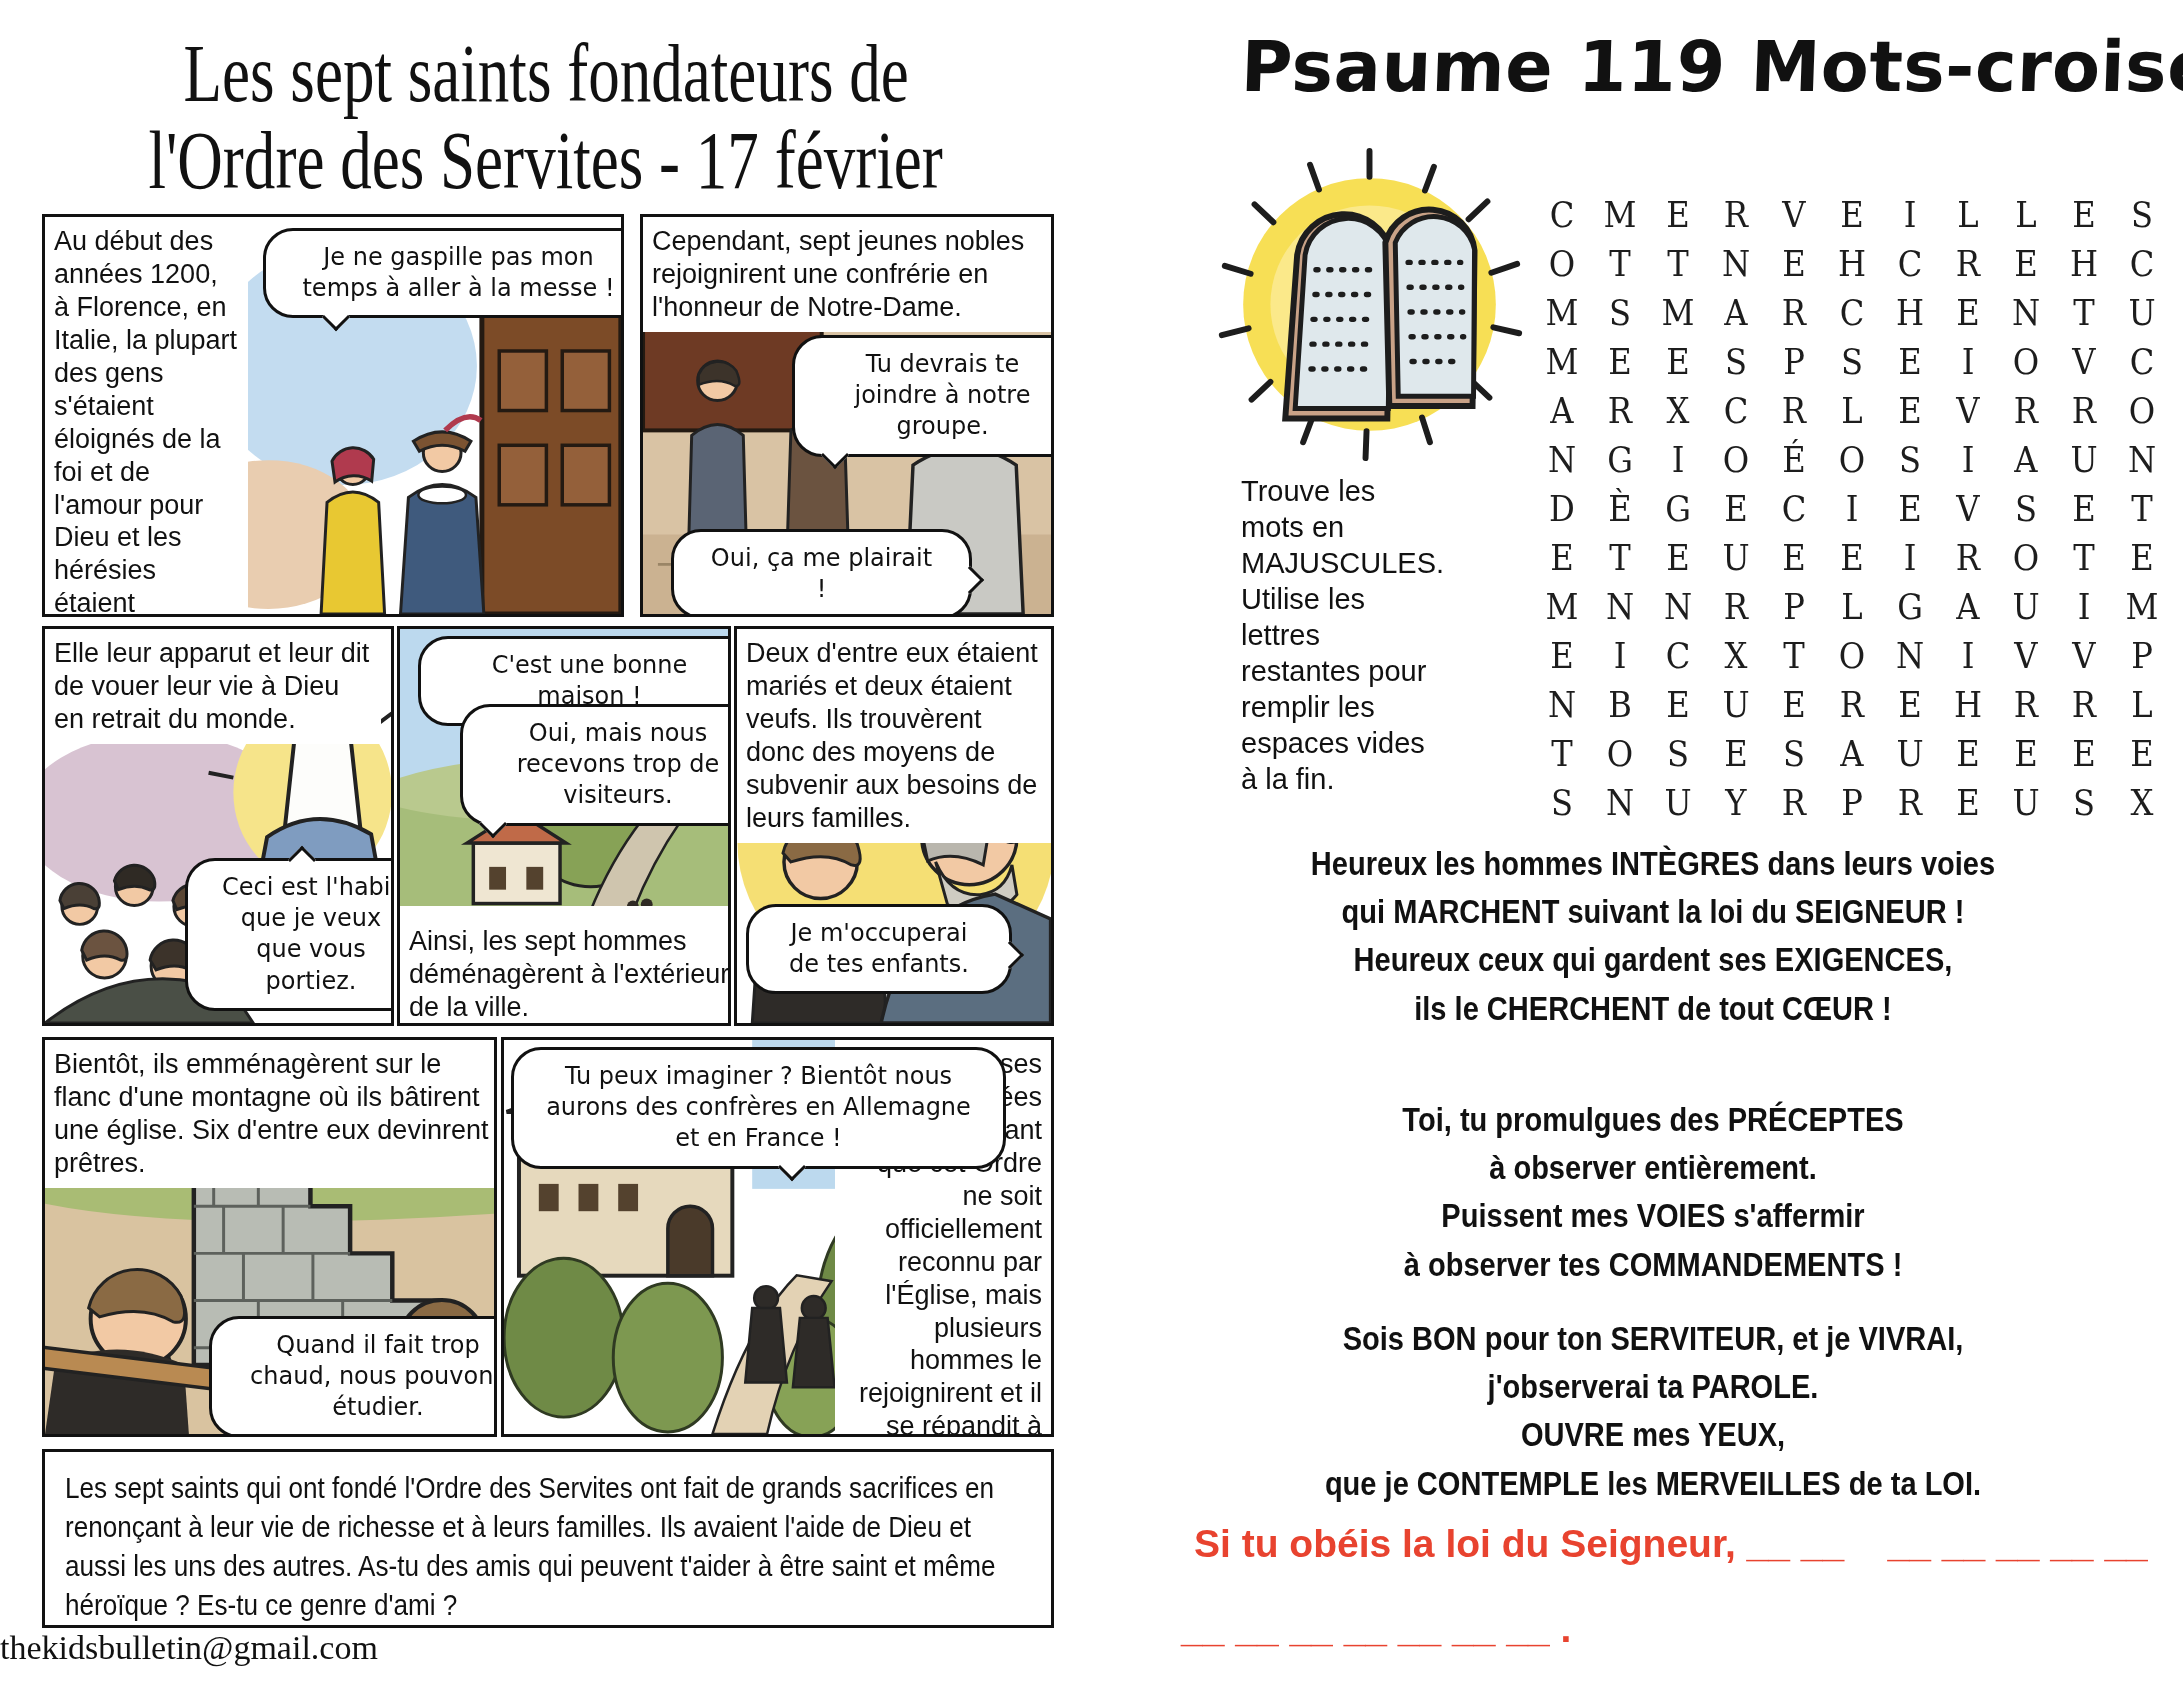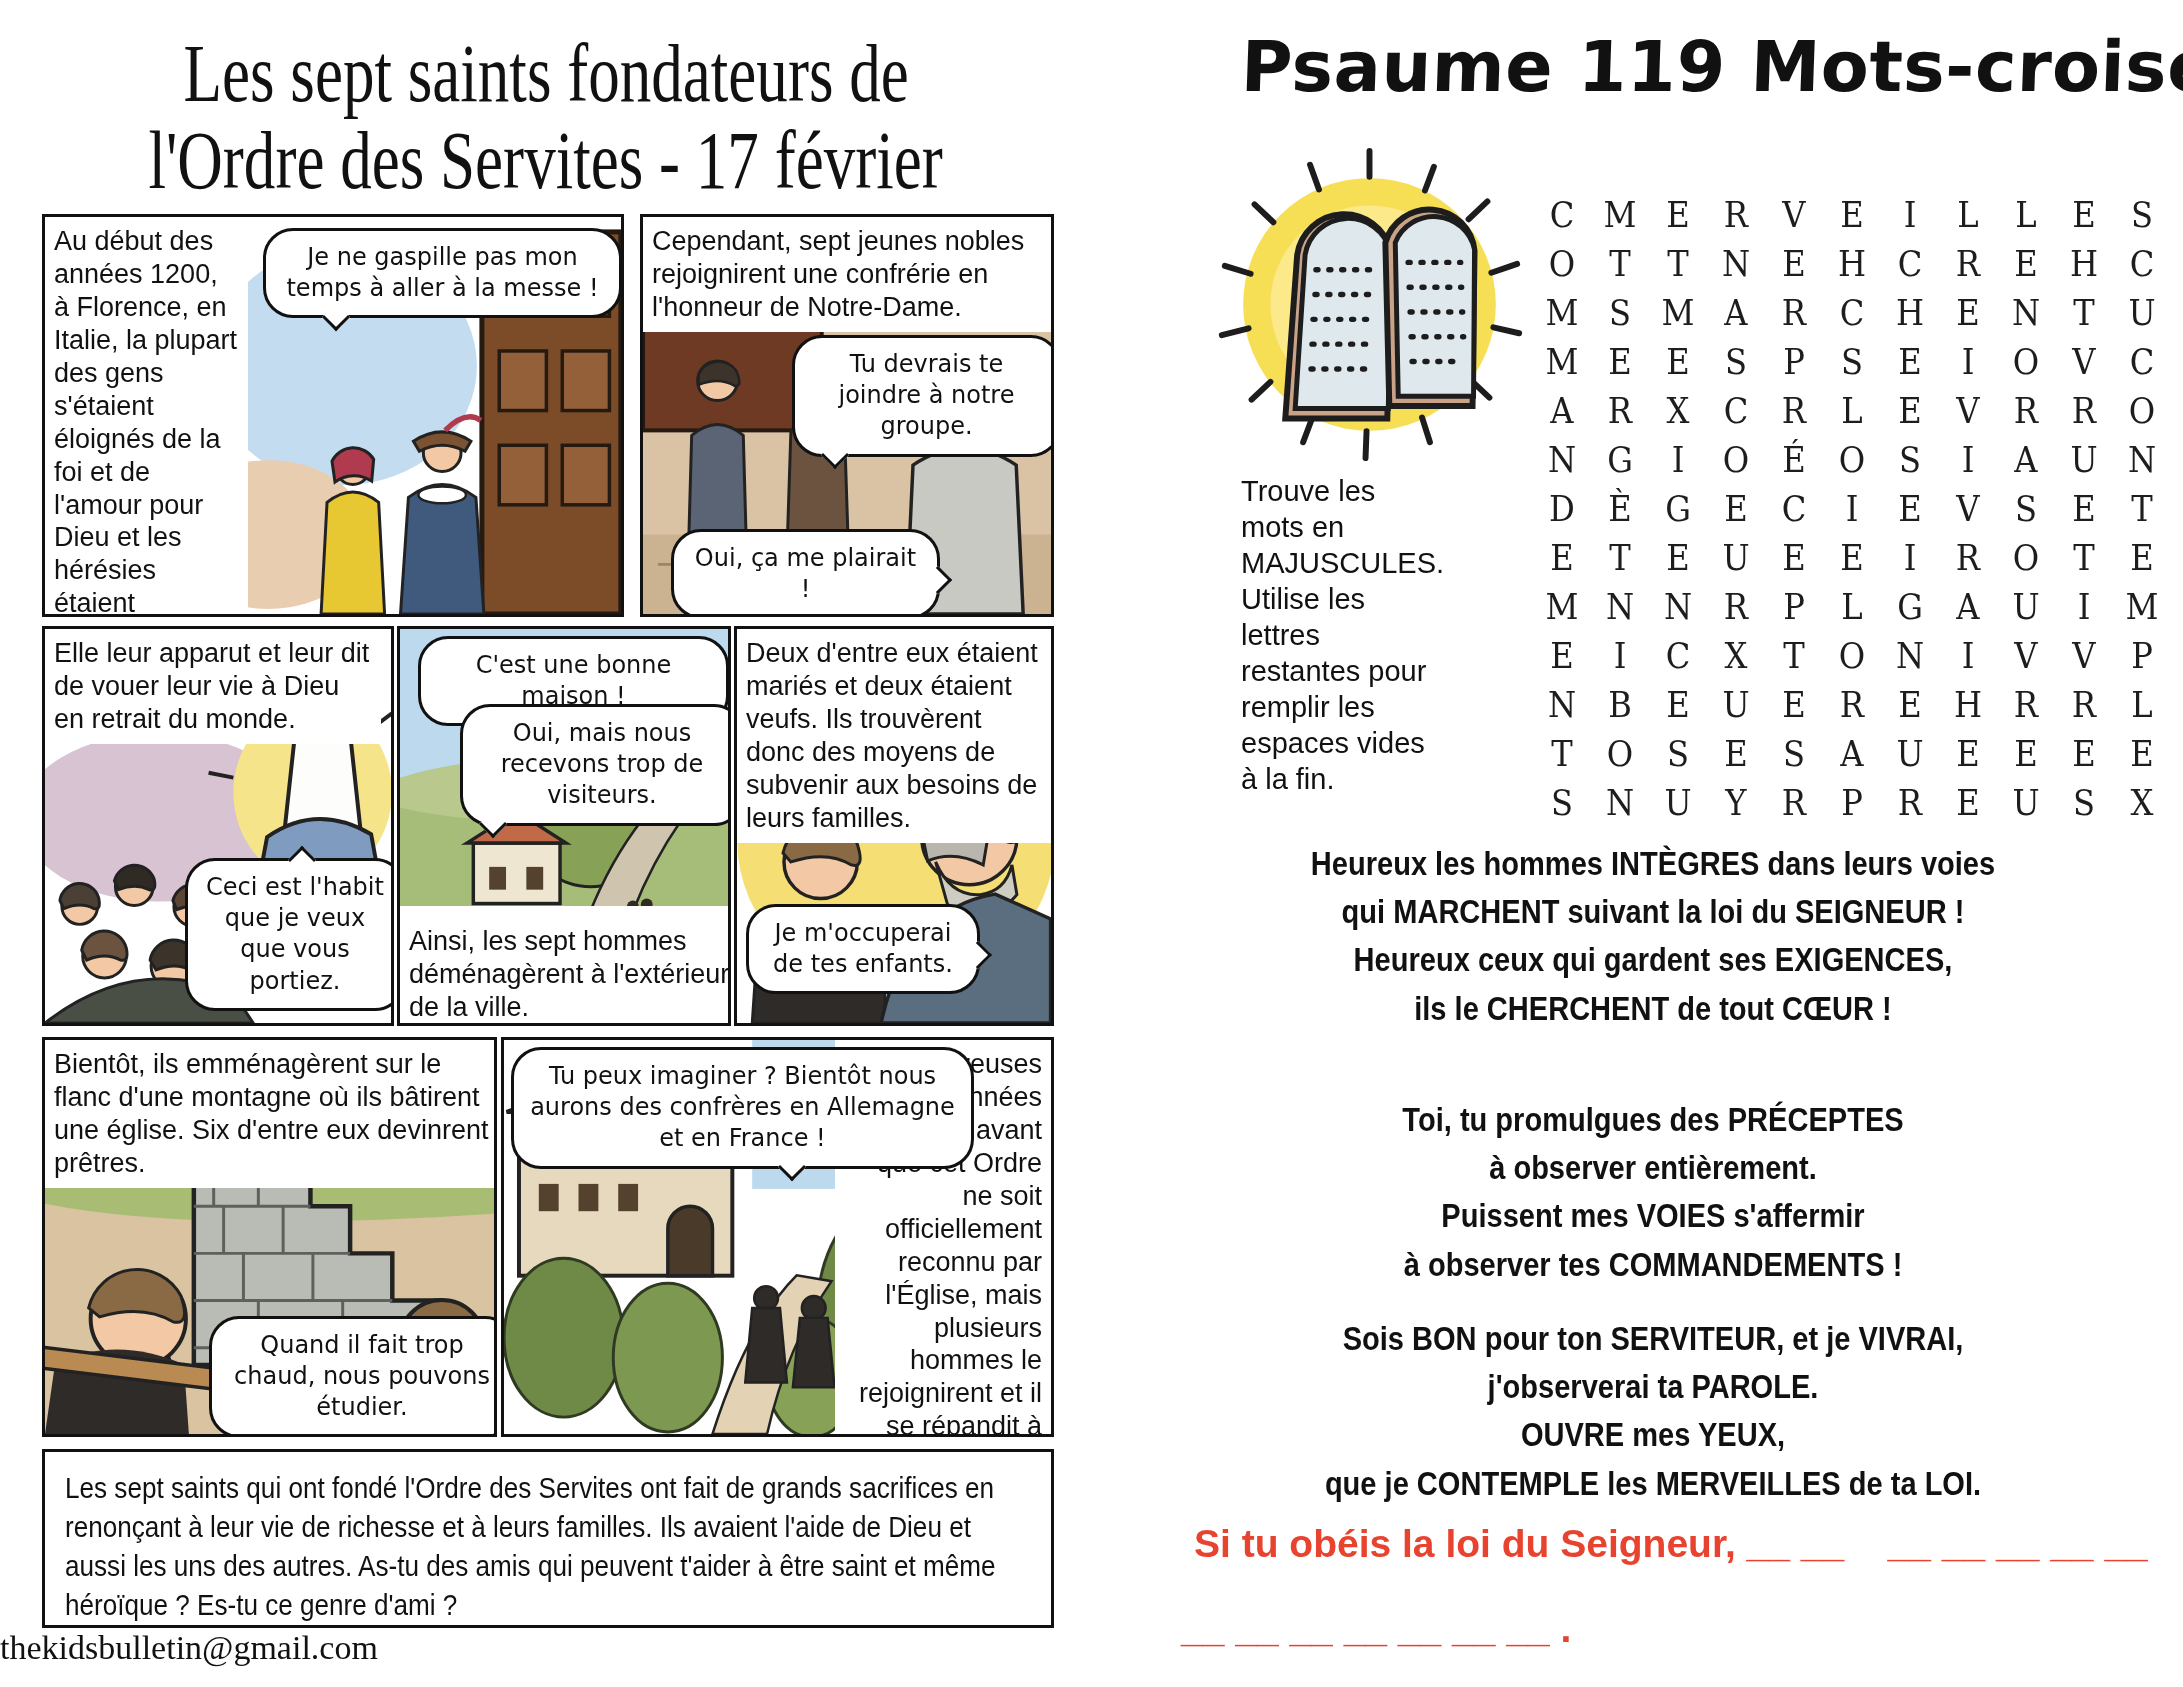--- a/index.html
+++ b/index.html
@@ -11,21 +11,21 @@
   
   .comic-title{position:absolute;left:0;top:30px;width:1092px;text-align:center;
     font-family:"Liberation Serif", serif;font-size:83px;line-height:1.05;font-weight:400;}
   .comic-title .tline{display:inline-block;transform:scaleX(0.76);transform-origin:center;white-space:nowrap;}
 
   .panel{position:absolute;border:3.5px solid #111;background:#fff;overflow:hidden;}
   .panel svg{position:absolute;left:0;top:0;width:100%;height:100%;}
   .caption{position:absolute;background:#fff;font-size:27px;line-height:1.22;padding:8px 9px;z-index:3;}
   .bubble{position:absolute;background:#fff;border:3px solid #111;border-radius:30px;
     font-family:"DejaVu Sans", sans-serif;font-size:24px;line-height:1.3;text-align:center;
-    padding:11px 15px;z-index:4;}
+    padding:11px 31px;z-index:4;}
   .bubble::after{content:"";position:absolute;width:17px;height:17px;background:#fff;}
   .tail-b::after{bottom:-11.4px;left:var(--tail-x,45px);border-right:3px solid #111;border-bottom:3px solid #111;transform:rotate(45deg);}
   .tail-t::after{top:-11.4px;left:var(--tail-x,45px);border-left:3px solid #111;border-top:3px solid #111;transform:rotate(45deg);}
   .tail-r::after{right:-11.4px;top:45%;border-right:3px solid #111;border-top:3px solid #111;transform:rotate(45deg);}
   .tail-none::after{display:none;}
 
   .closing-box{position:absolute;left:42px;top:1449px;width:1006px;height:173px;border:3.5px solid #111;background:#fff;}
   .closing-text{position:absolute;left:20px;top:17px;width:1072px;font-size:29px;line-height:1.35;
     transform:scaleX(0.9);transform-origin:left top;}
   .email{position:absolute;left:0;top:1629px;width:1092px;text-align:left;

